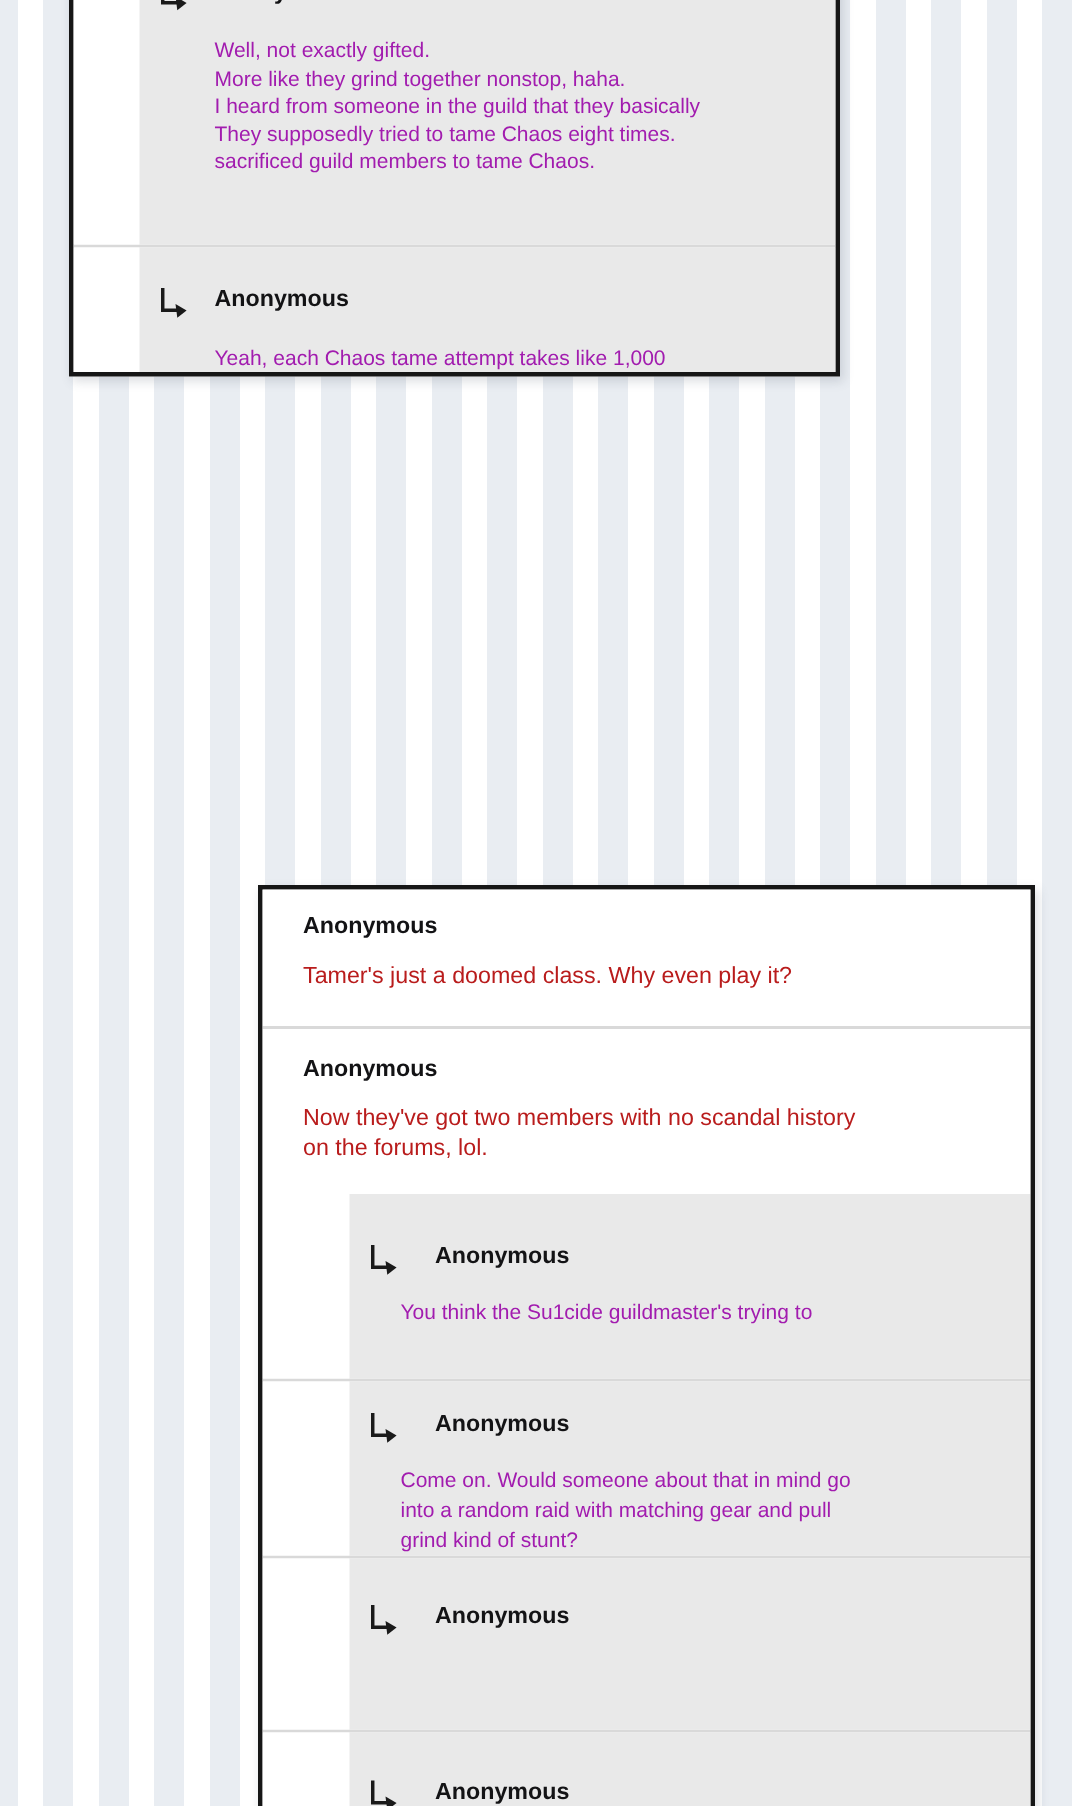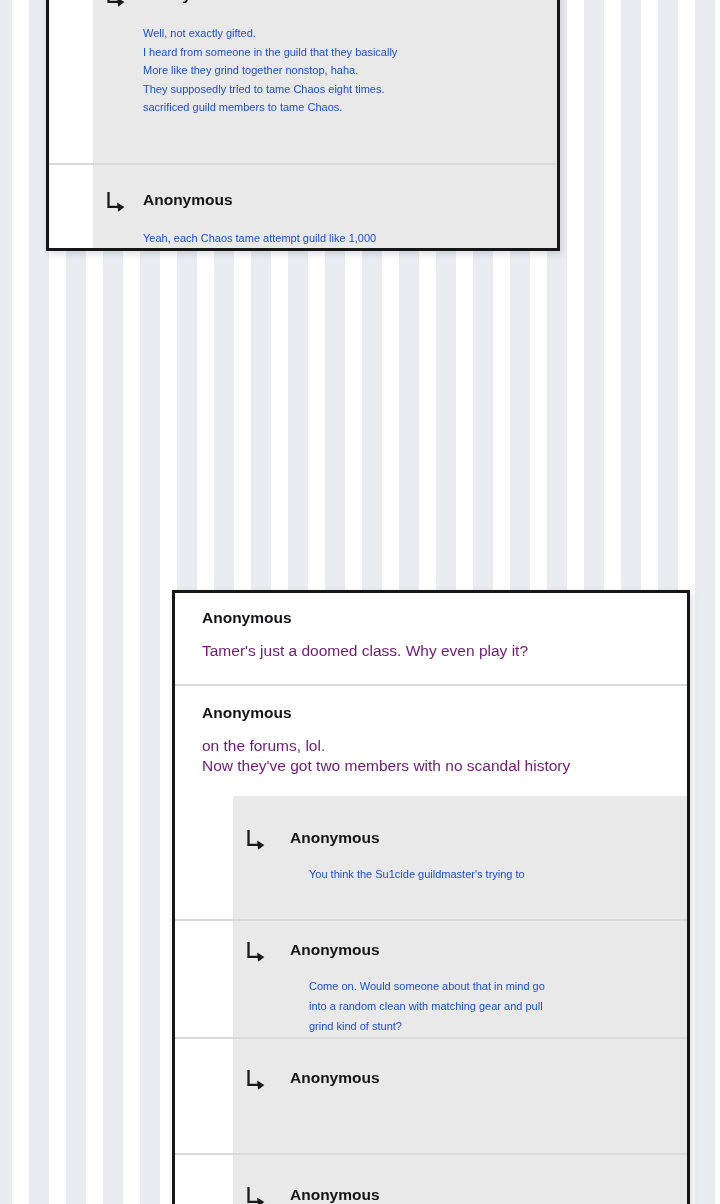--- a/index.html
+++ b/index.html
@@ -33,37 +33,37 @@
   #top-box .indent { width:44px; }
   #bottom-box .indent { width:58px; }
   .card { flex:1 1 auto; background:#e9e9e9; padding-left:12px; padding-right:14px; }
 
   .chead { display:flex; align-items:flex-start; }
   .arrow { flex:none; width:20px; height:22px; margin-top:1px; }
   .author { font-weight:700; font-size:15.5px; line-height:20px; color:#131315; }
   #top-box .chead .author { margin-left:18px; }
   #bottom-box .chead .author { margin-left:25px; }
 
-  .cbody { font-size:11px; color:#1d4ed8; }
+  .cbody { font-size:14px; color:#a21caf; }
   #top-box .cbody { margin-left:38px; margin-top:16px; line-height:18.5px; }
-  #bottom-box .cbody { margin-left:64px; margin-top:13px; line-height:20px; }
+  #bottom-box .cbody { margin-left:22px; margin-top:13px; line-height:20px; }
 
   
   .treply-a { height:194px; }
   .treply-a .card { padding-top:16px; }
   .treply-b { height:120px; }
   .treply-b .card { padding-top:25px; }
   .treply-b .cbody { margin-top:12px; }
 
   
   .post { background:#ffffff; padding-left:27px; padding-right:20px; }
   .post-1 { height:91px;  padding-top:15px; }
   .post-2 { height:110px; padding-top:17px; }
   .phead { font-weight:700; font-size:15.5px; line-height:20px; color:#131315; }
-  .pbody { margin-top:13px; font-size:15.5px; line-height:20px; color:#701a75; }
+  .pbody { margin-top:13px; font-size:15.5px; line-height:20px; color:#b91c1c; }
 
   
   .breply-1 { height:123px; } .breply-1 .card { padding-top:32px; }
   .breply-2 { height:116px; } .breply-2 .card { padding-top:19px; }
   .breply-3 { height:114px; } .breply-3 .card { padding-top:29px; }
   .breply-4 { height:120px; } .breply-4 .card { padding-top:30px; }
 </style>
 </head>
 <body>
 
@@ -76,22 +76,22 @@
         <span class="arrow">
           <svg width="20" height="22" viewBox="0 0 20 22">
               <path d="M3.5 1 L3.5 15.8 L13.5 15.8" fill="none" stroke="#1a1a1a" stroke-width="2.3"></path>
               <path d="M12 11.6 L19.4 16 L13.2 20.8 Z" fill="#1a1a1a"></path>
             </svg>
         </span>
         <span class="author">Anonymous</span>
       </div>
       <div class="cbody">
         <div>Well, not exactly gifted.</div>
+        <div>More like they grind together nonstop, haha.</div>
         <div>I heard from someone in the guild that they basically</div>
-        <div>More like they grind together nonstop, haha.</div>
         <div>They supposedly tried to tame Chaos eight times.</div>
         <div>sacrificed guild members to tame Chaos.</div>
       </div>
     </div>
   </section>
 
   <div class="divider"></div>
 
   <section class="reply-row treply-b">
     <div class="indent"></div>
@@ -99,21 +99,21 @@
       <div class="chead">
         <span class="arrow">
           <svg width="20" height="22" viewBox="0 0 20 22">
               <path d="M3.5 1 L3.5 15.8 L13.5 15.8" fill="none" stroke="#1a1a1a" stroke-width="2.3"></path>
               <path d="M12 11.6 L19.4 16 L13.2 20.8 Z" fill="#1a1a1a"></path>
             </svg>
         </span>
         <span class="author">Anonymous</span>
       </div>
       <div class="cbody">
-        <div>Yeah, each Chaos tame attempt guild like 1,000</div>
+        <div>Yeah, each Chaos tame attempt takes like 1,000</div>
         <div>dungeon runs.</div>
       </div>
     </div>
   </section>
 
 </div>
 
 <div class="box" id="bottom-box">
 
   <article class="post post-1">
@@ -121,22 +121,22 @@
     <div class="pbody">
       <div>Tamer's just a doomed class. Why even play it?</div>
     </div>
   </article>
 
   <div class="divider"></div>
 
   <article class="post post-2">
     <div class="phead">Anonymous</div>
     <div class="pbody">
+      <div>Now they've got two members with no scandal history</div>
       <div>on the forums, lol.</div>
-      <div>Now they've got two members with no scandal history</div>
     </div>
   </article>
 
   <section class="reply-row breply-1">
     <div class="indent"></div>
     <div class="card">
       <div class="chead">
         <span class="arrow">
           <svg width="20" height="22" viewBox="0 0 20 22">
               <path d="M3.5 1 L3.5 15.8 L13.5 15.8" fill="none" stroke="#1a1a1a" stroke-width="2.3"></path>
@@ -160,21 +160,21 @@
         <span class="arrow">
           <svg width="20" height="22" viewBox="0 0 20 22">
               <path d="M3.5 1 L3.5 15.8 L13.5 15.8" fill="none" stroke="#1a1a1a" stroke-width="2.3"></path>
               <path d="M12 11.6 L19.4 16 L13.2 20.8 Z" fill="#1a1a1a"></path>
             </svg>
         </span>
         <span class="author">Anonymous</span>
       </div>
       <div class="cbody">
         <div>Come on. Would someone about that in mind go</div>
-        <div>into a random clean with matching gear and pull</div>
+        <div>into a random raid with matching gear and pull</div>
         <div>grind kind of stunt?</div>
       </div>
     </div>
   </section>
 
   <div class="divider"></div>
 
   <section class="reply-row breply-3">
     <div class="indent"></div>
     <div class="card">

